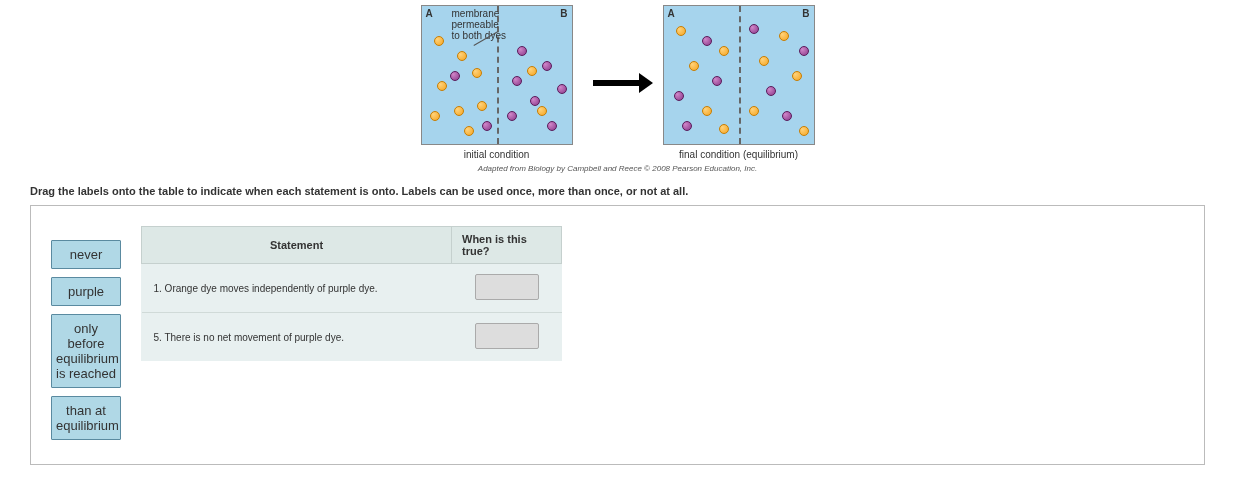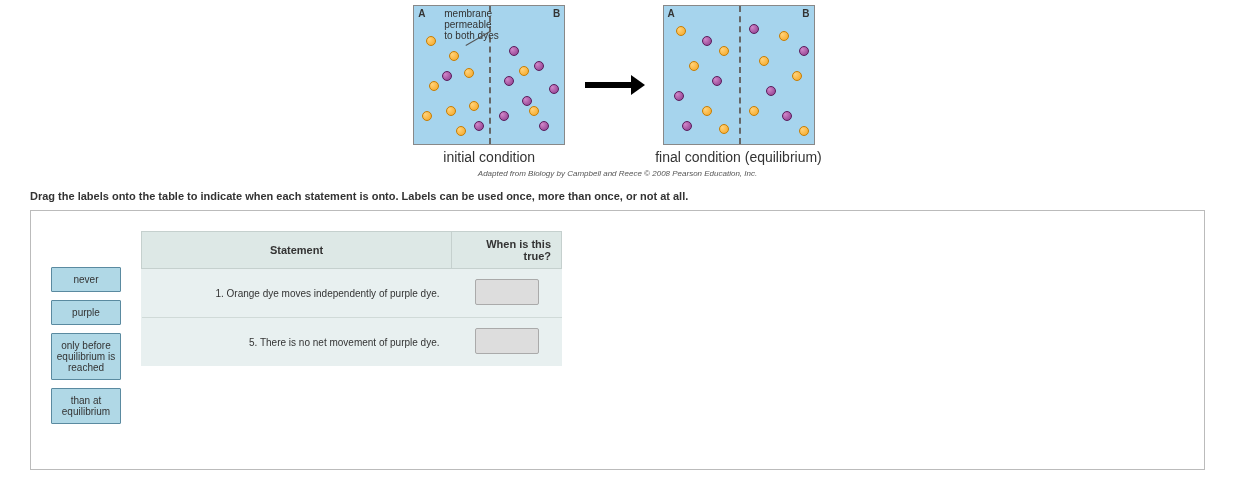--- a/index.html
+++ b/index.html
@@ -14,40 +14,40 @@
   .corner-label.a { left: 4px; }
   .corner-label.b { right: 4px; }
   
   .membrane-annot { position: absolute; top: 2px; left: 30px; font-size: 10px; line-height: 1.1; }
   .annot-line { position: absolute; top: 25px; left: 48px; width: 28px; height: 1px; background: #555; transform: rotate(-30deg); transform-origin: right; }
   
   .mol { position: absolute; width: 10px; height: 10px; border-radius: 50%; }
   .orange { background: radial-gradient(circle at 30% 30%, #ffd27a, #f5a623); border: 1px solid #c97d00; }
   .purple { background: radial-gradient(circle at 30% 30%, #d086c8, #8b3a8c); border: 1px solid #5a1a5a; }
   
-  .caption { font-size: 14px; margin-top: 4px; }
+  .caption { font-size: 10px; margin-top: 4px; }
   .arrow-shape { width: 50px; height: 6px; background: #000; position: relative; }
   .arrow-shape::after { content: ""; position: absolute; right: -10px; top: -7px; width: 0; height: 0; border-left: 14px solid #000; border-top: 10px solid transparent; border-bottom: 10px solid transparent; }
   
   .citation { text-align: center; font-size: 8px; color: #555; margin-top: 4px; font-style: italic;}
   
   .instruction { padding: 12px 16px 8px 30px; font-weight: bold; font-size: 11px; }
   
   .activity-wrap { border: 1px solid #bbb; margin: 0 30px; padding: 20px 20px 10px 20px; display: flex; gap: 20px; background: #fff; position: relative; min-height: 260px; }
   
   .labels-pool { display: flex; flex-direction: column; gap: 8px; justify-content: center; }
-  .drag-label { width: 70px; padding: 6px 4px; background: #b0d8e6; border: 1px solid #5a8aa0; text-align: center; font-size: 10px; cursor: move; border-radius: 1px;}
+  .drag-label { width: 70px; padding: 6px 4px; background: #b0d8e6; border: 1px solid #5a8aa0; text-align: center; font-size: 13px; cursor: move; border-radius: 1px;}
   
   .table-wrap { flex: 0 0 auto; }
   table { border-collapse: collapse; background: #e8f0f0; }
   th { background: #dde8e6; padding: 6px 10px; font-size: 11px; border: 1px solid #c5d0ce; }
   th.col-stmt { width: 310px; }
-  th.col-when { width: 110px; text-align: right;}
+  th.col-when { width: 110px; text-align: left;}
   td { padding: 10px 12px; font-size: 10px; border-top: 1px solid #d0dad8; vertical-align: middle; }
-  td.stmt { text-align: right; }
+  td.stmt { text-align: left; }
   td.slot { text-align: center; }
   .drop-slot { width: 64px; height: 26px; background: #ddd; border: 1px solid #aaa; display: inline-block; border-radius: 2px;}
 </style>
 </head>
 <body>
 
 <div class="top-section">
   <div class="diagram-panel">
     <div class="diagram-box">
       <span class="corner-label a">A</span>

